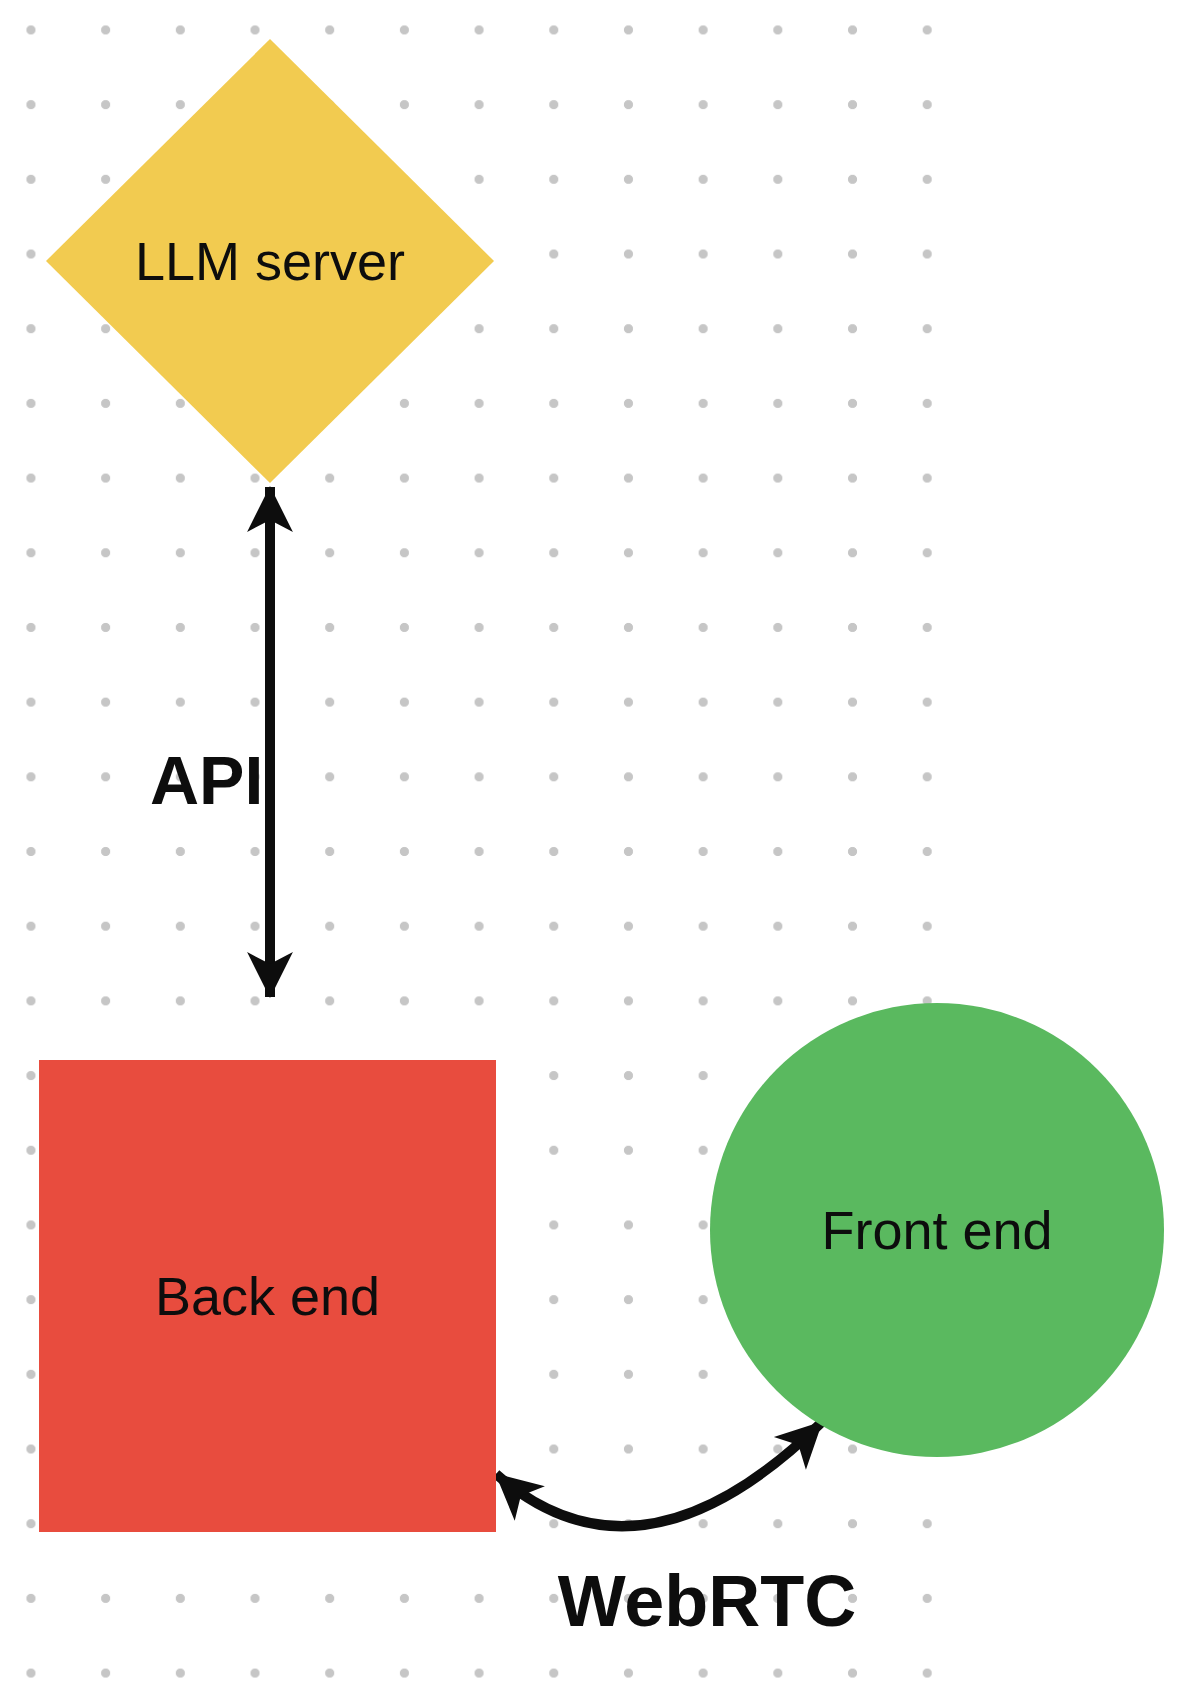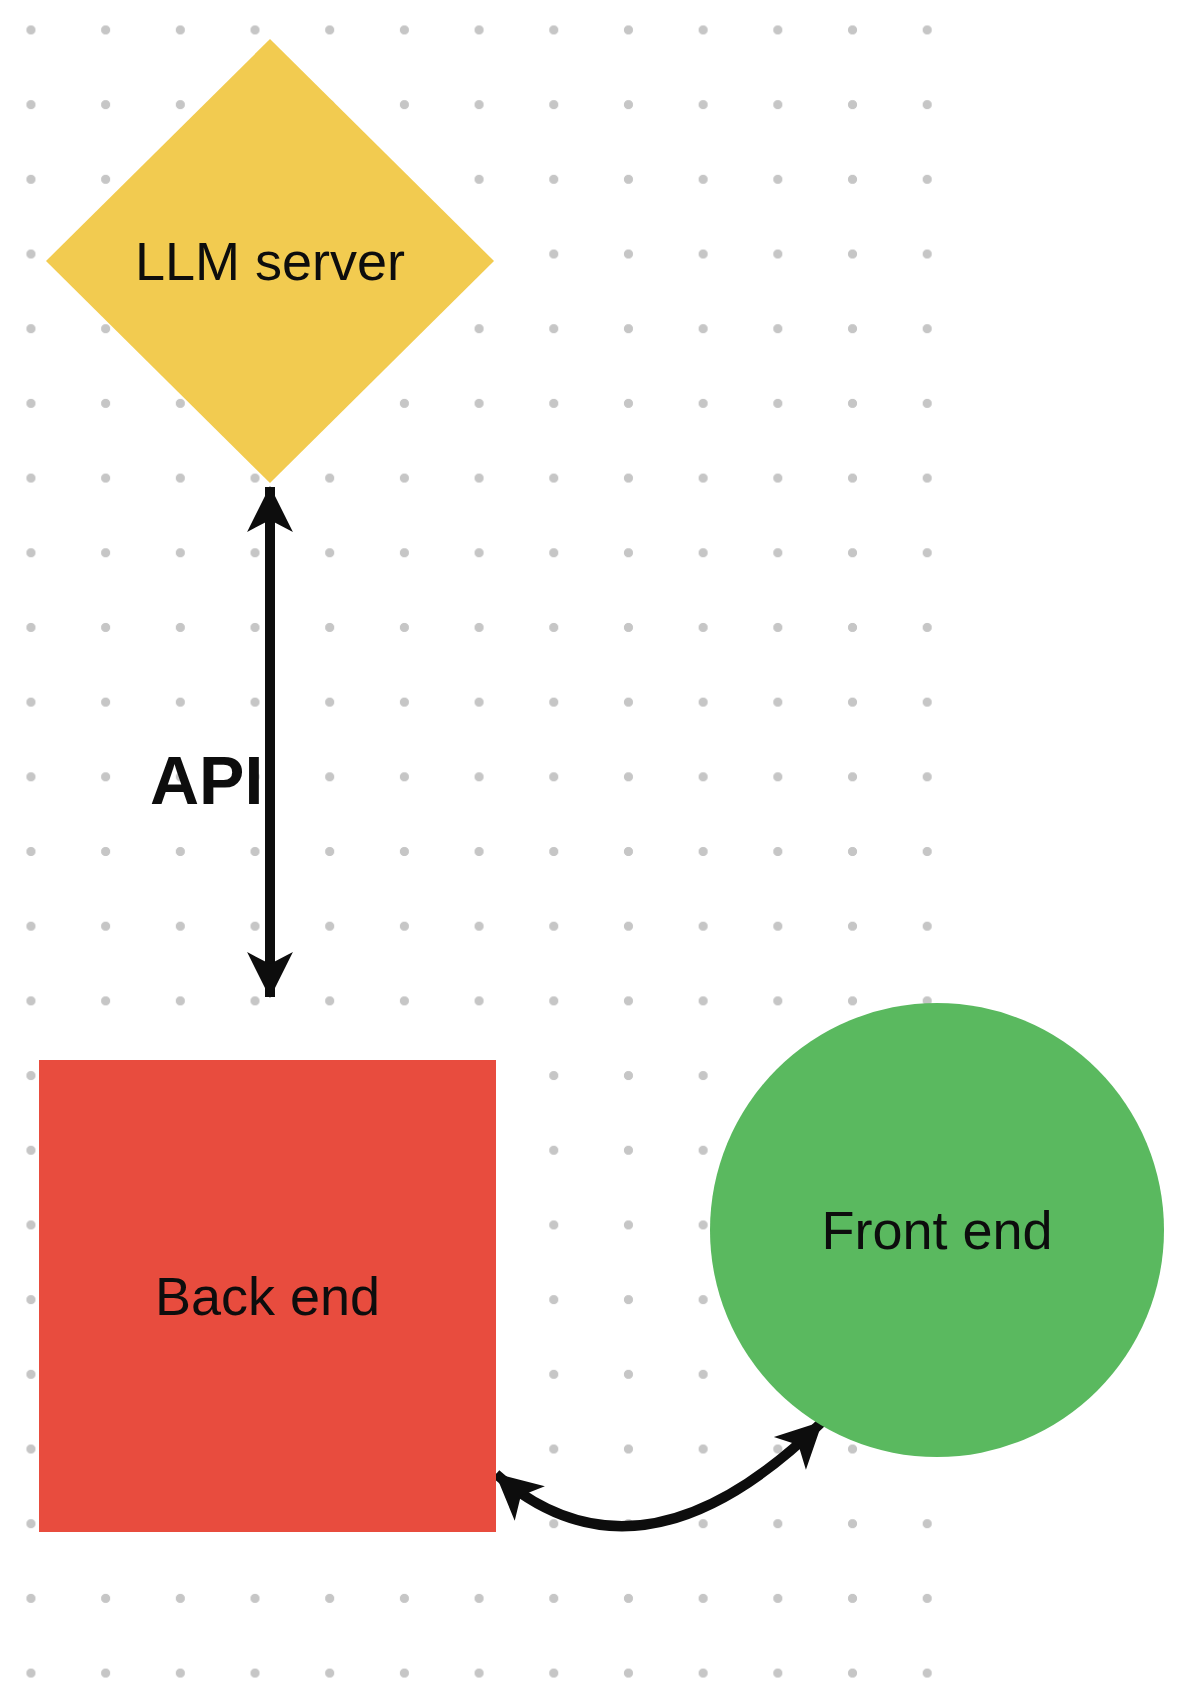--- a/index.html
+++ b/index.html
@@ -100,14 +100,15 @@
 
   <div class="node square">
     <span class="label">Back end</span>
   </div>
 
   <div class="node circle">
     <span class="label">Front end</span>
   </div>
 
   <div class="edge-label api-label">API</div>
+  <div class="edge-label webrtc-label">WebRTC</div>
 
 </div>
 
 </body></html>

